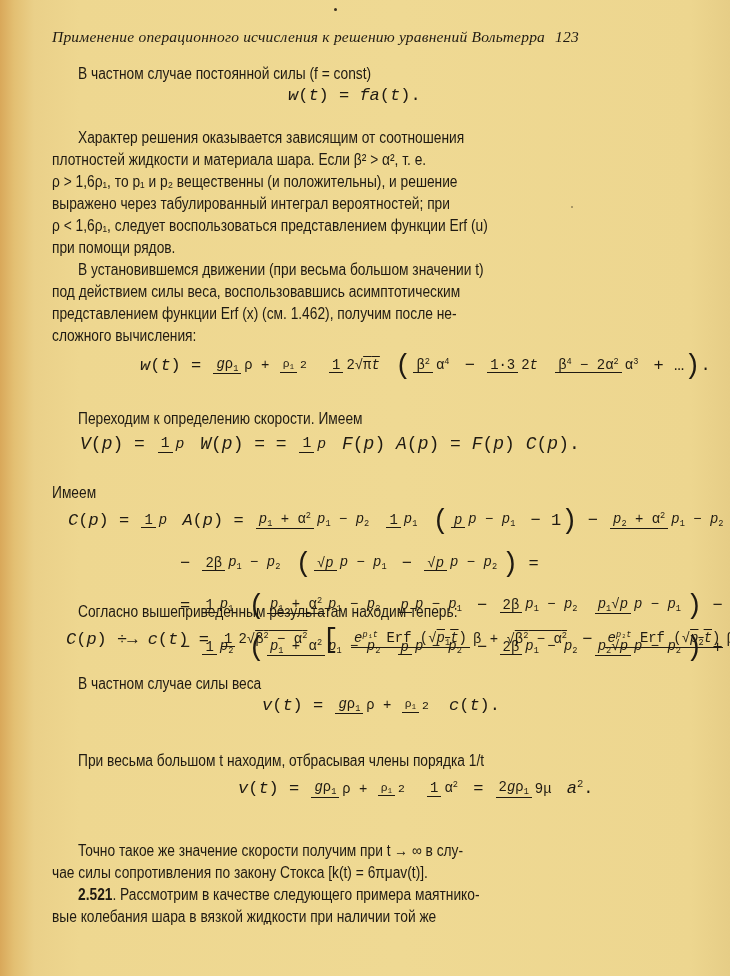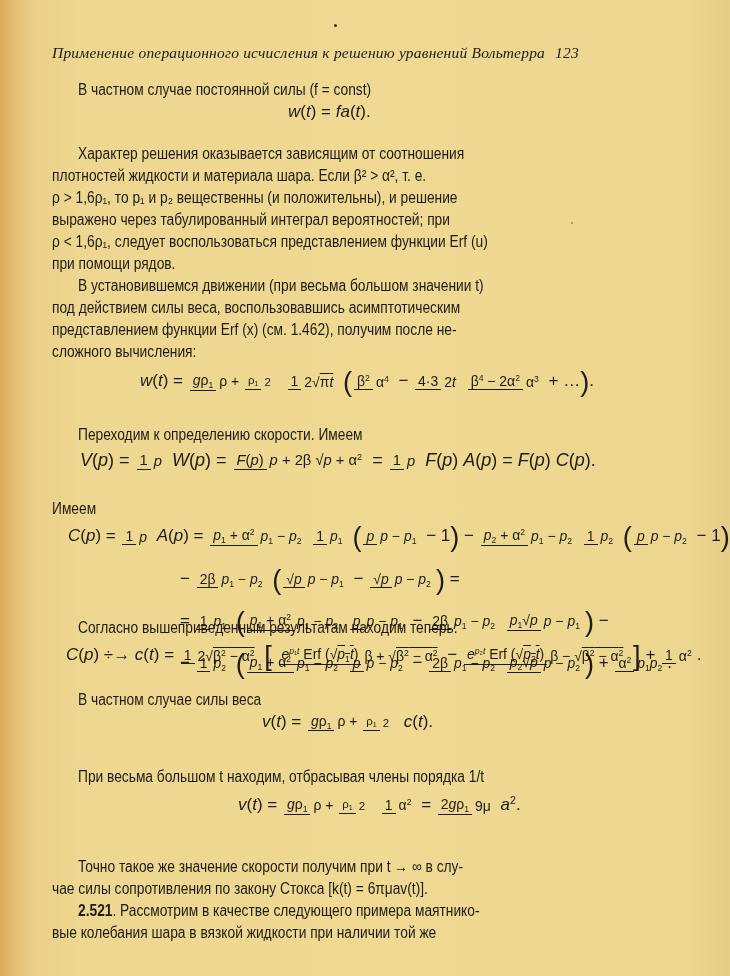--- a/index.html
+++ b/index.html
@@ -2,26 +2,26 @@
 <html><head>
 <meta charset="utf-8">
 <style>
   html,body{margin:0;padding:0;}
   body{
     width:730px;height:976px;overflow:hidden;position:relative;
     background:linear-gradient(90deg,#d9a85a 0px,#e3bf72 14px,#ead089 34px,#eed790 80px,#efd993 400px,#edd68f 690px,#e6cd86 730px);
     font-family:"Liberation Serif","DejaVu Serif",serif;
     color:#1f1a12;
   }
-  .page{position:absolute;left:0;top:16px;width:730px;height:752px;}
+  .page{position:absolute;left:0;top:0;width:730px;height:752px;}
   .abs{position:absolute;white-space:nowrap;}
   .header{left:52px;top:28px;font-style:italic;font-size:15.5px;letter-spacing:0.2px;}
   .header .num{margin-left:6px;}
   .line{position:absolute;white-space:nowrap;font-family:"Liberation Sans","DejaVu Sans",sans-serif;font-size:16px;transform:scaleX(0.86);transform-origin:left top;}
-  .math{position:absolute;white-space:nowrap;font-family:Liberation Sans, sans-serif;font-size:17px;}
+  .math{position:absolute;white-space:nowrap;font-family:Liberation Mono, monospace;font-size:17px;}
   i{font-style:italic;}
   .frac{display:inline-flex;flex-direction:row;align-items:center;vertical-align:middle;margin:0 2px;line-height:1.05;}
   .frac .n{border-bottom:1px solid #1f1a12;padding:0 3px;font-size:0.82em;}
   .frac .d{padding:0 3px;font-size:0.82em;}
   sup{font-size:0.62em;vertical-align:0.6em;}
   sub{font-size:0.62em;vertical-align:-0.3em;}
   .big{font-size:1.6em;vertical-align:middle;font-weight:300;}
   .bold{font-weight:bold;}
   .dot{position:absolute;width:3px;height:3px;border-radius:50%;background:#3a3020;}
 </style>
@@ -63,40 +63,37 @@
       </span>
     <span class="frac">
         <span class="n">1</span>
         <span class="d">2√<span style="text-decoration:overline">π<i>t</i></span></span>
       </span>
     <span class="big">(</span><span class="frac">
         <span class="n">β<sup>2</sup></span>
         <span class="d">α<sup>4</sup></span>
       </span> −
     <span class="frac">
-        <span class="n">4·3</span>
+        <span class="n">1·3</span>
         <span class="d">2<i>t</i></span>
       </span>
     <span class="frac">
         <span class="n">β<sup>4</sup> − 2α<sup>2</sup></span>
         <span class="d">α<sup>3</sup></span>
       </span> + …<span class="big">)</span>.
   </div>
 
   <div class="line" style="left:78px;top:410px;">Переходим к определению скорости. Имеем</div>
 
   <div class="math" style="left:80px;top:434px;font-size:18px;">
     <i>V</i>(<i>p</i>) = <span class="frac">
         <span class="n">1</span>
         <span class="d"><i>p</i></span>
       </span> <i>W</i>(<i>p</i>) =
-    <span class="frac">
-        <span class="n"><i>F</i>(<i>p</i>)</span>
-        <span class="d"><i>p</i> + 2β √<i>p</i> + α<sup>2</sup></span>
-      </span> =
+     =
     <span class="frac">
         <span class="n">1</span>
         <span class="d"><i>p</i></span>
       </span> <i>F</i>(<i>p</i>) <i>A</i>(<i>p</i>) = <i>F</i>(<i>p</i>) <i>C</i>(<i>p</i>).
   </div>
 
   <div class="line" style="left:52px;top:484px;">Имеем</div>
 
   <div class="math" style="left:52px;top:505px;margin-left:16px;">
     <i>C</i>(<i>p</i>) = <span class="frac">

